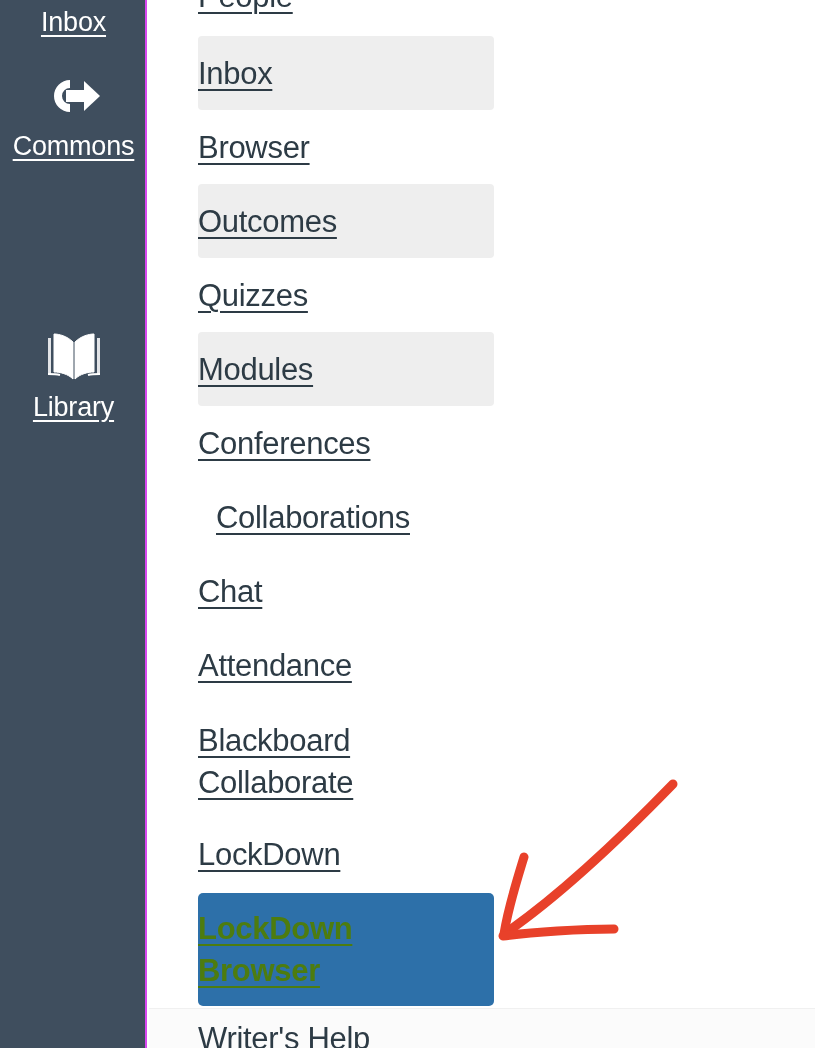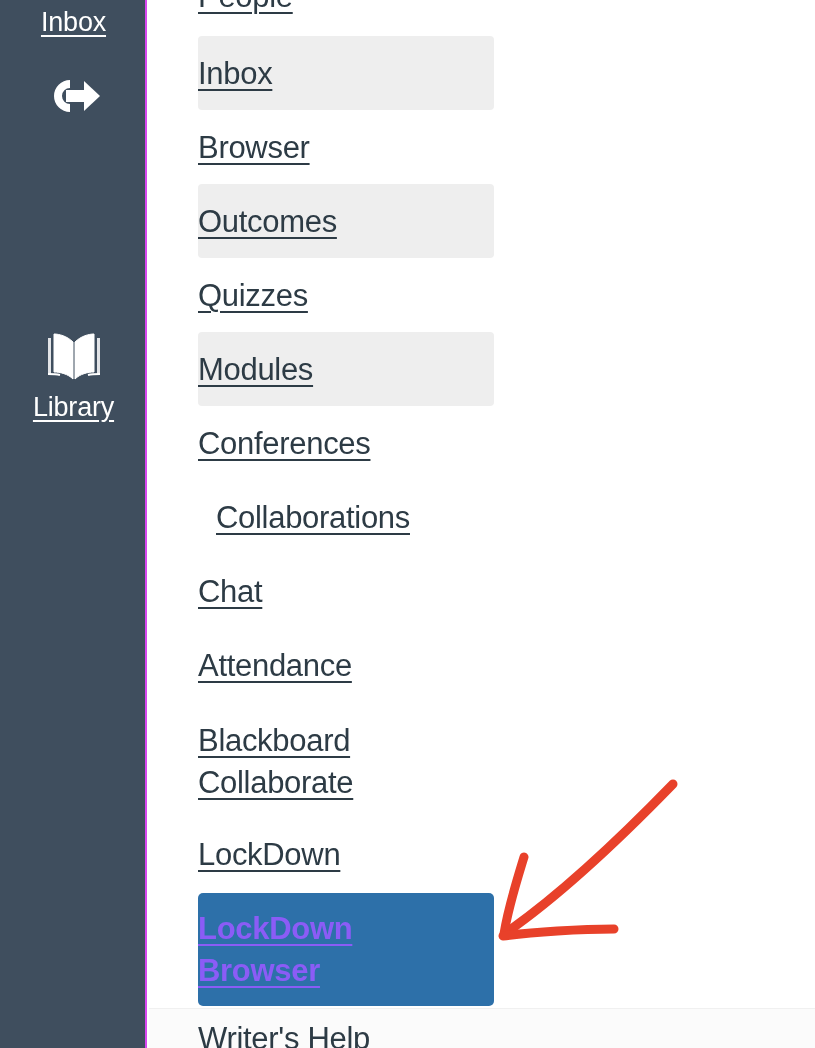--- a/index.html
+++ b/index.html
@@ -115,21 +115,21 @@
 
   
   .nav-row-active {
     position: absolute;
     left: 49px;
     width: 296px;
     background: #2D70A9;
     border-radius: 5px;
   }
   .nav-link-active {
-    color: #8b5cf6;
+    color: #4d7c0f;
     font-weight: bold;
     white-space: normal;
     width: 260px;
   }
 
   .nav-link-wrap {
     white-space: normal;
     width: 250px;
     line-height: 42px;
   }
@@ -168,20 +168,21 @@
       </a>
 
       <a class="gnav-item gnav-commons">
         <span class="gnav-icon">
           <svg viewBox="0 0 64 64" width="64" height="64" aria-hidden="true">
             <path d="M28 16 A16 16 0 1 0 28 48 L28 40 A8 8 0 1 1 28 24 Z" fill="#ffffff"></path>
             <rect x="24" y="26" width="22" height="12" fill="#ffffff"></rect>
             <path d="M42 17 L58 32 L42 47 Z" fill="#ffffff"></path>
           </svg>
         </span>
+        <span class="gnav-label gnav-stack-label">Commons</span>
       </a>
 
 
       <a class="gnav-item gnav-library">
         <span class="gnav-icon">
           <svg viewBox="0 0 64 64" width="64" height="64" aria-hidden="true">
 
             <path d="M31 17 C25 11 17 9 12 9 L12 47 C18 47 26 49 31 54 Z" fill="#ffffff" stroke="#ffffff" stroke-width="1"></path>
 
             <path d="M33 17 C39 11 47 9 52 9 L52 47 C46 47 38 49 33 54 Z" fill="#ffffff" stroke="#ffffff" stroke-width="1"></path>

